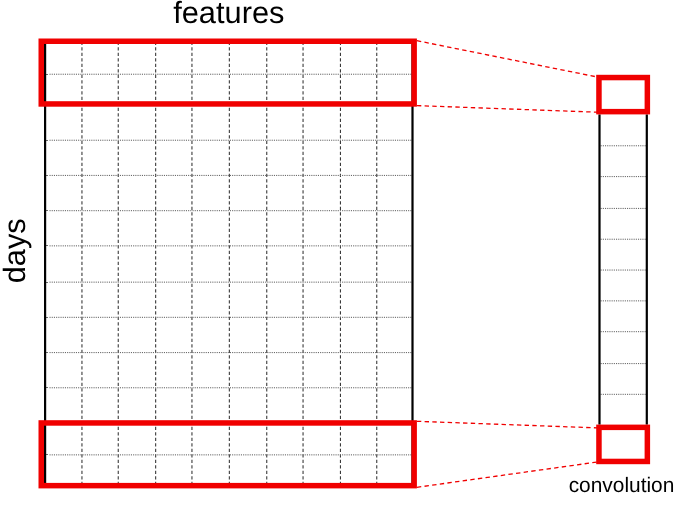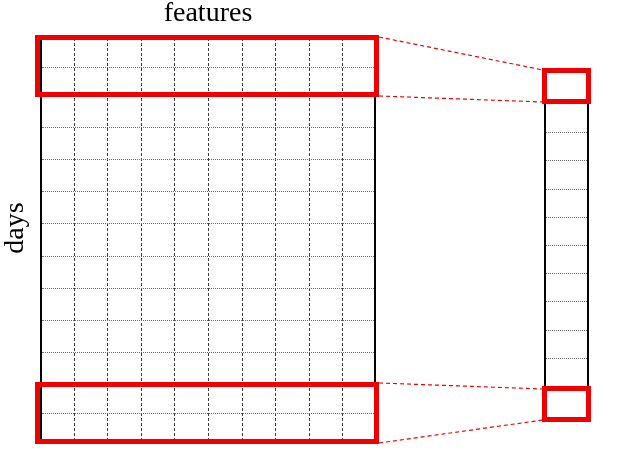--- a/index.html
+++ b/index.html
@@ -1,18 +1,18 @@
 <!DOCTYPE html>
 <html style="--red: #f00000;"><head>
 <meta charset="utf-8">
 <style>
   html,body { margin:0; padding:0; background:#fff; }
   .canvas {
     position:relative; width:630px; height:476px; background:#ffffff;
-    font-family:Liberation Serif, serif; color:#000;
+    font-family:Liberation Sans, sans-serif; color:#000;
     overflow:hidden;
   }
   .features-label {
     position:absolute; left:40px; top:-4px; width:336px;
     text-align:center; font-size:28px; line-height:32px; color:#000;
   }
   .days-label {
     position:absolute; left:-36px; top:212px; width:100px; height:32px;
     text-align:center; font-size:28px; line-height:32px; color:#000;
     transform:rotate(-90deg);
@@ -101,15 +101,16 @@
   <div class="conv-cell bottom"></div>
 
   <svg class="connectors" width="630" height="476">
     <line x1="379" y1="37" x2="543" y2="70" class="redline" stroke="#f00000" stroke-width="1.2" stroke-dasharray="4 3"></line>
     <line x1="379" y1="96" x2="543" y2="102" class="redline" stroke="#f00000" stroke-width="1.2" stroke-dasharray="4 3"></line>
     <line x1="379" y1="383" x2="543" y2="389" class="redline" stroke="#f00000" stroke-width="1.2" stroke-dasharray="4 3"></line>
     <line x1="379" y1="443" x2="543" y2="420" class="redline" stroke="#f00000" stroke-width="1.2" stroke-dasharray="4 3"></line>
   </svg>
 
   <div class="conv-label">
+    <div>convolution</div>
   </div>
 
 </div>
 
 </body></html>

